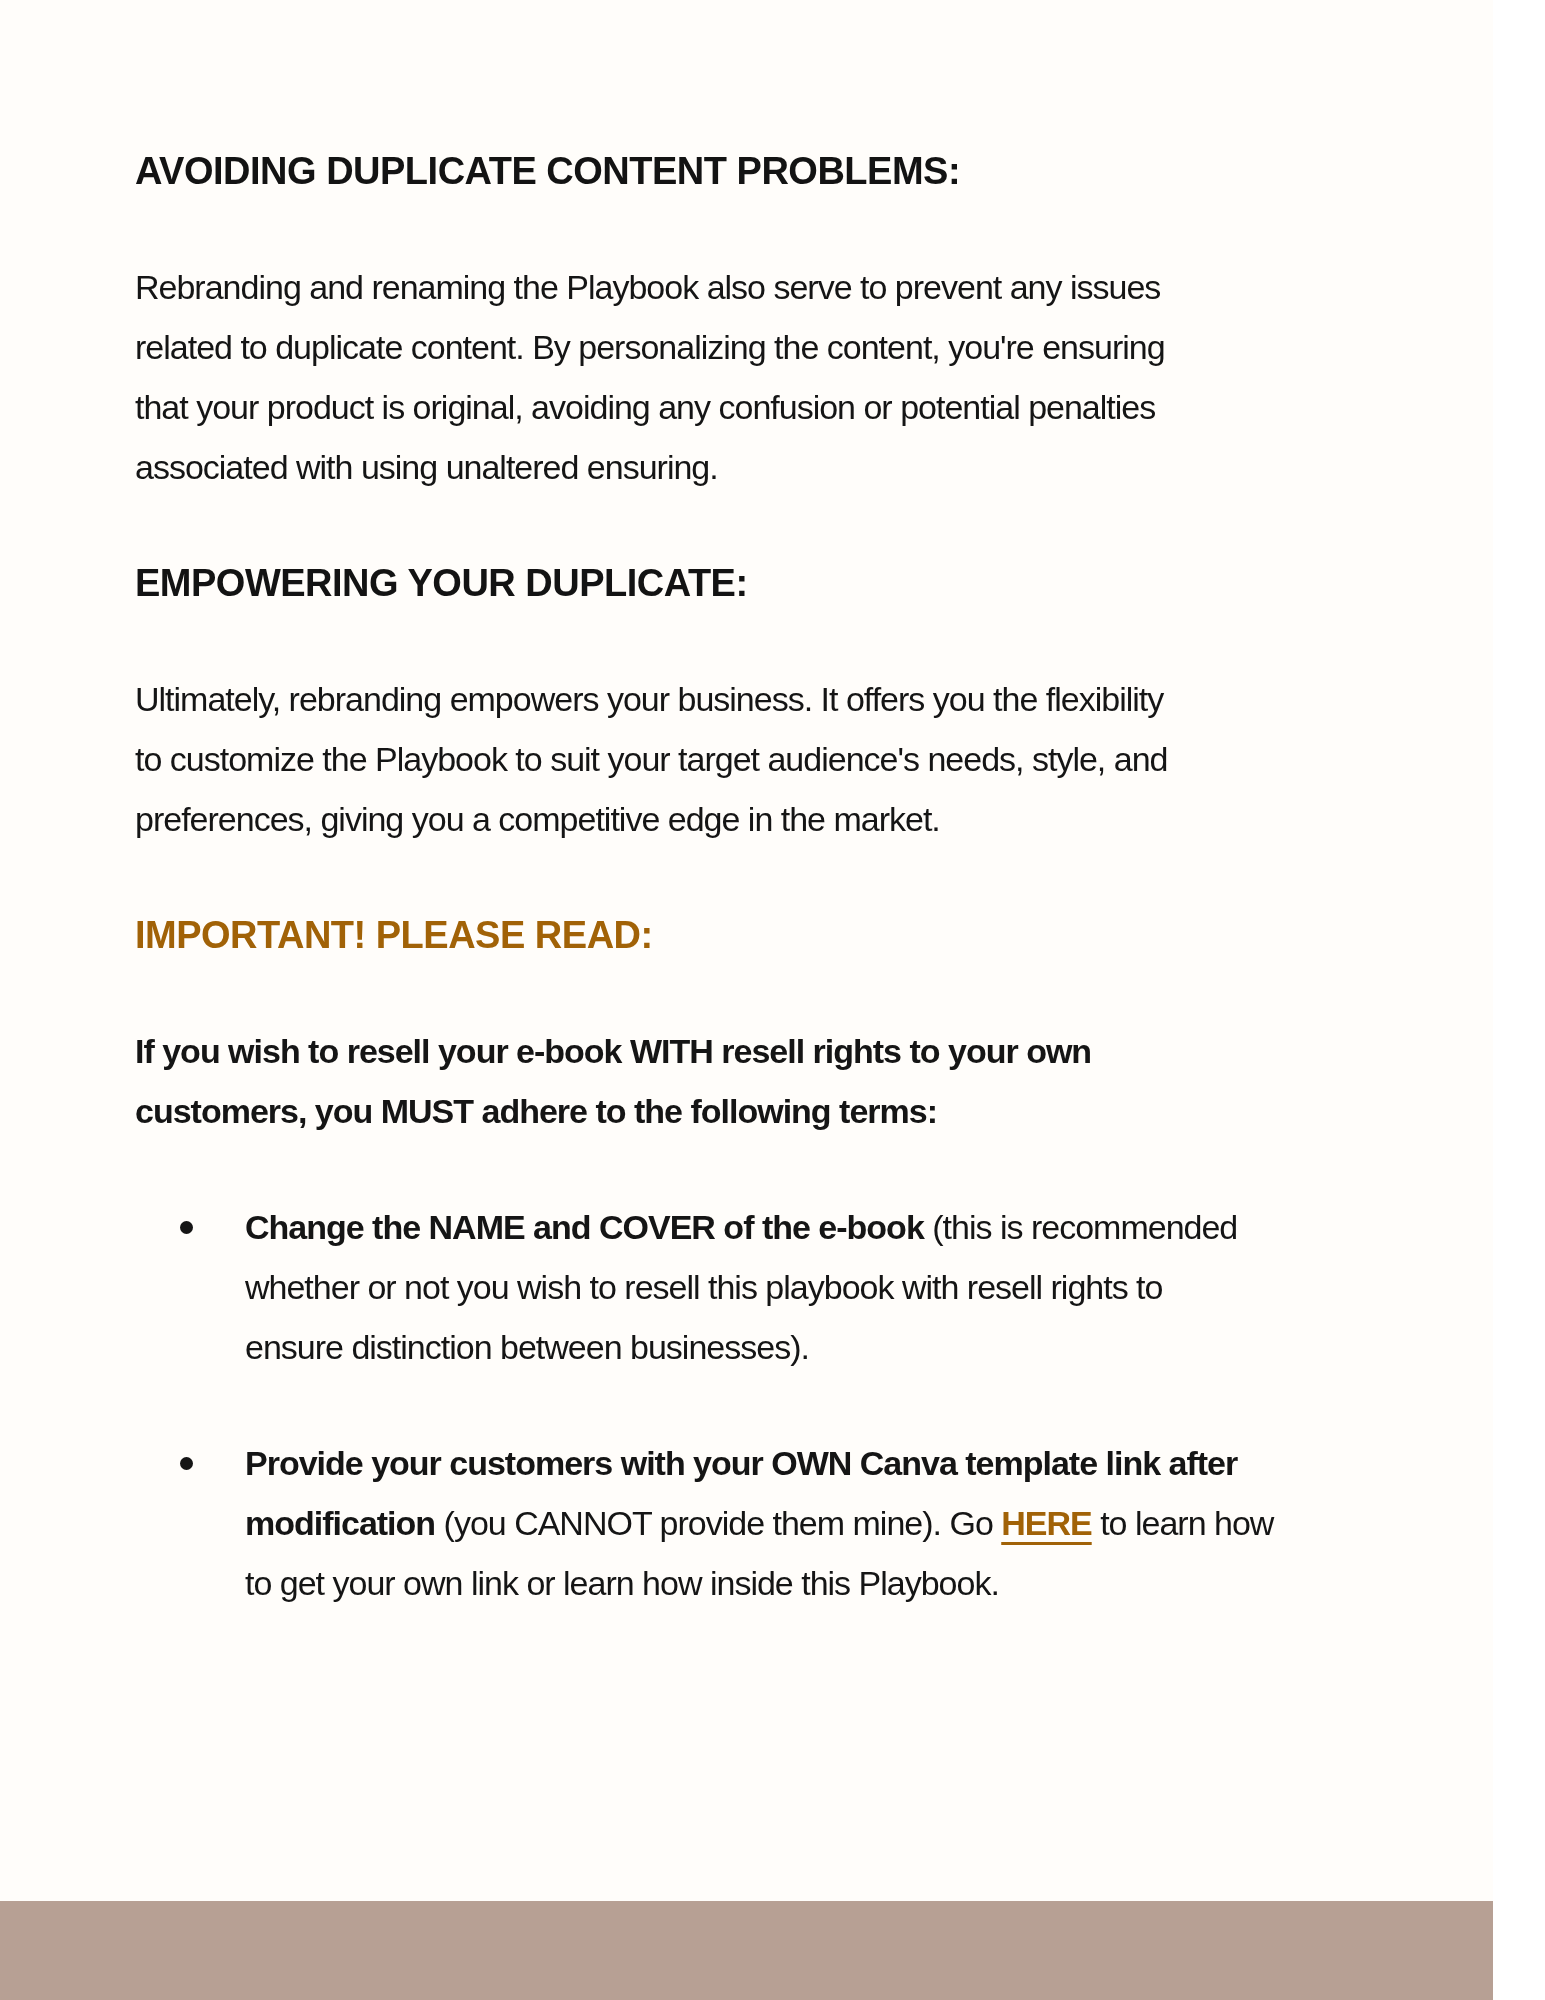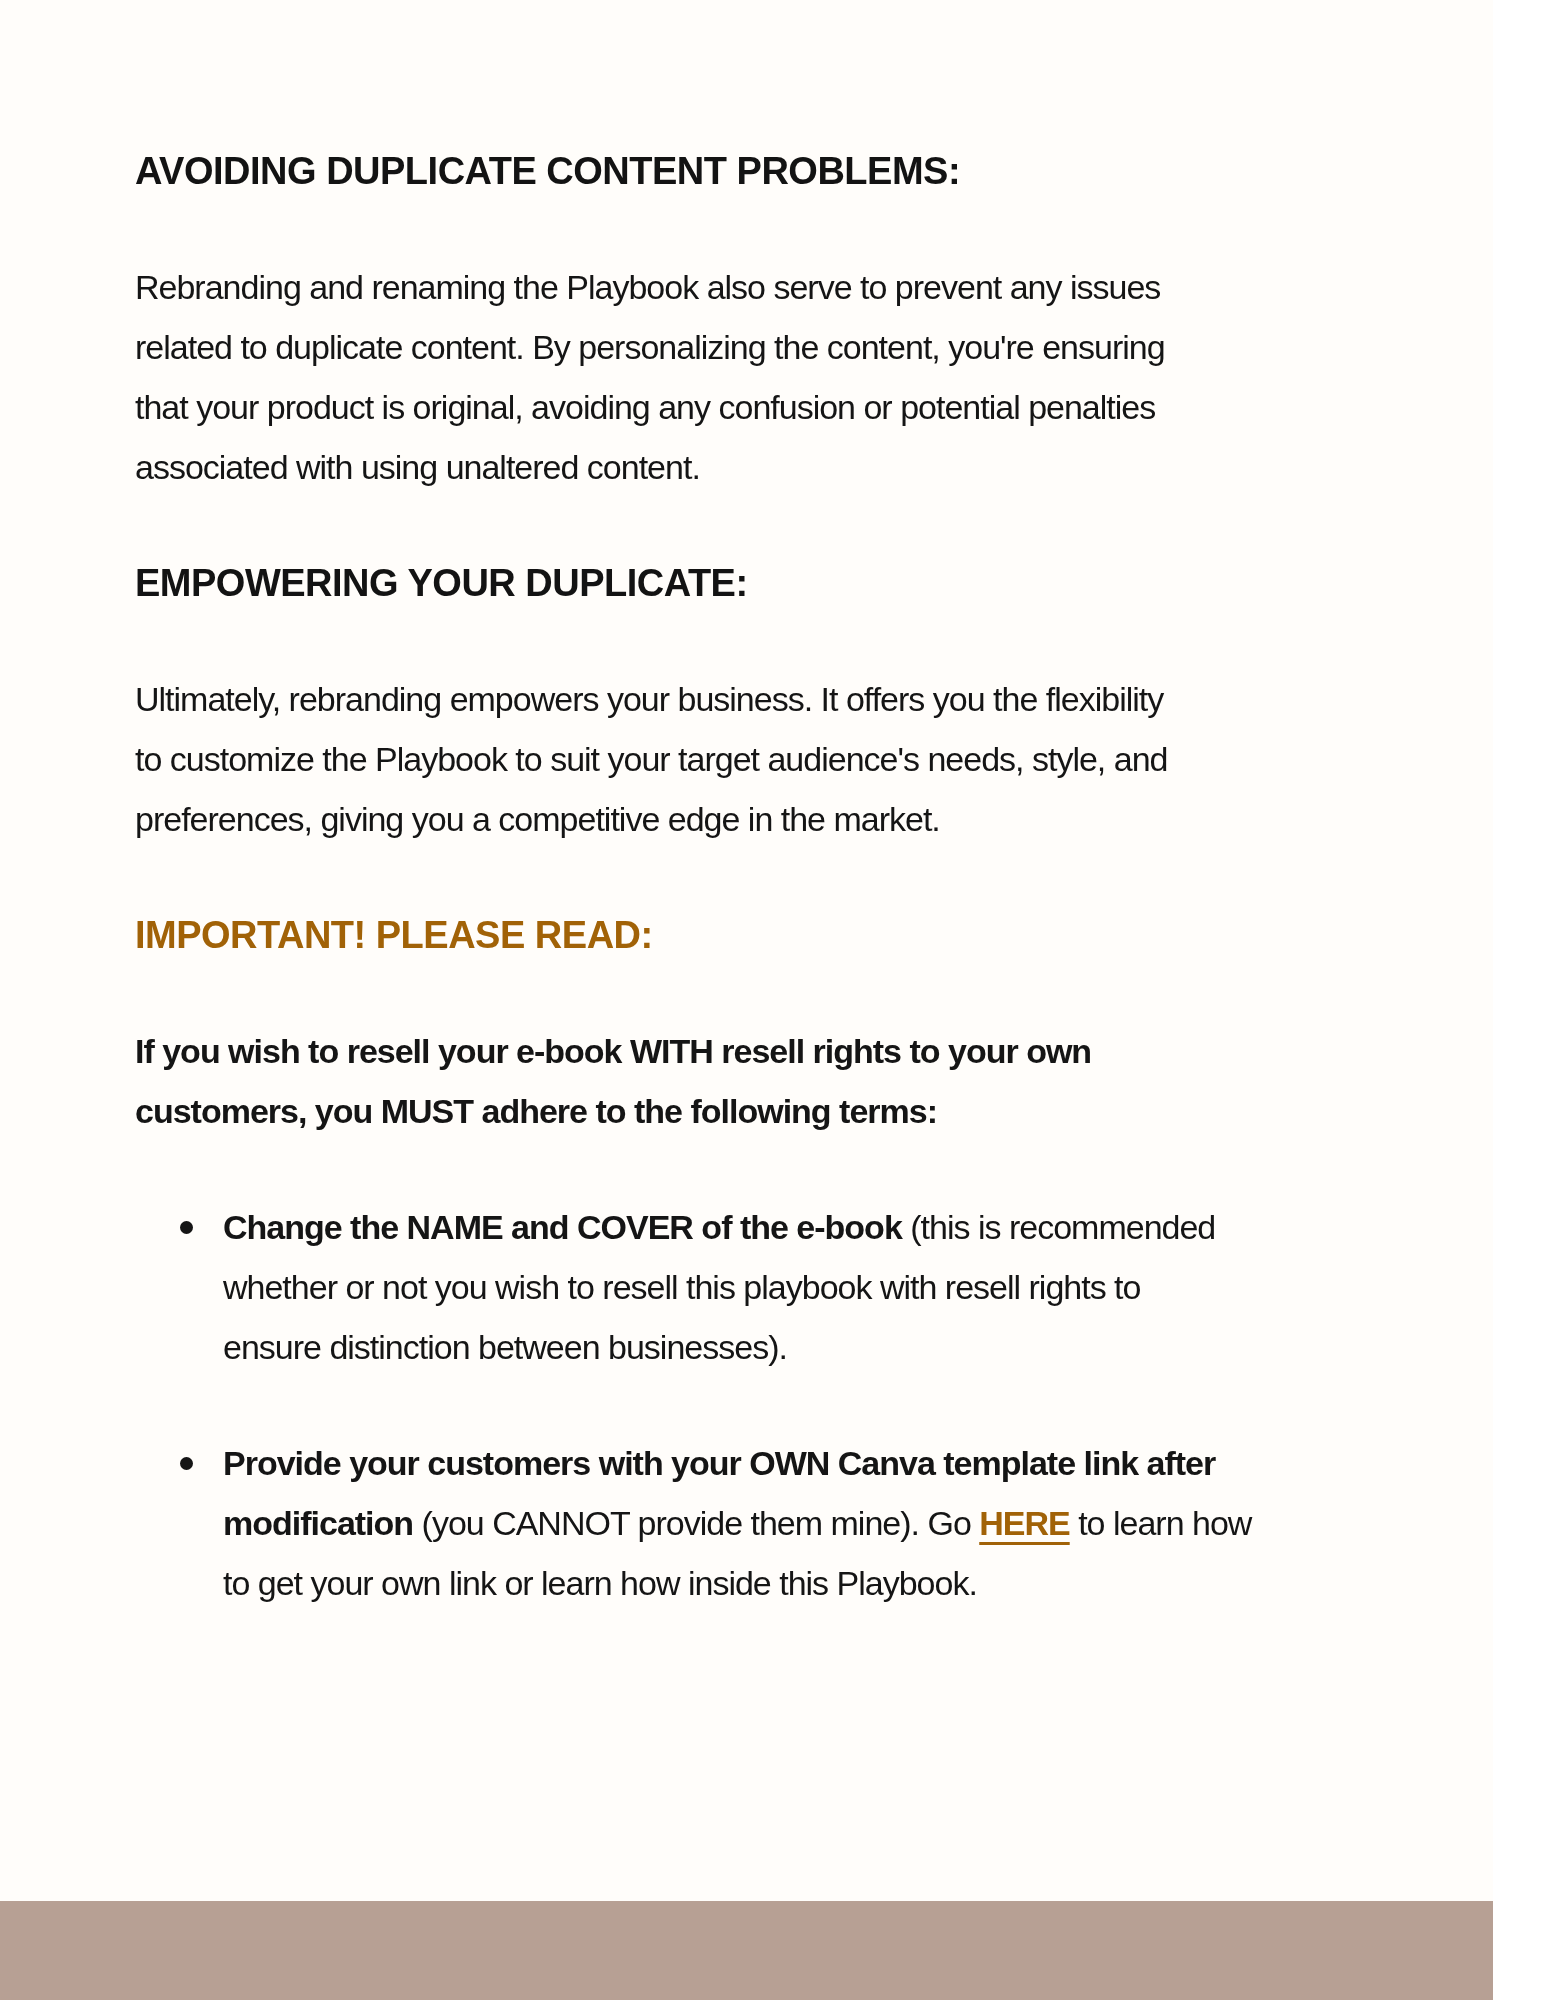--- a/index.html
+++ b/index.html
@@ -46,21 +46,21 @@
   }
   .bullet-dot {
     flex: 0 0 auto;
     width: 13px;
     height: 13px;
     border-radius: 50%;
     background: #151515;
     margin-top: 24px;
     margin-right: 30px;
   }
-  .bullet-text { flex: 1 1 auto; }
+  .bullet-text { flex: 1 1 auto; margin-left: 22px; }
   .link-here {
     color: #a16207;
     font-weight: 700;
     text-decoration: underline;
     text-decoration-thickness: 3px;
     text-underline-offset: 7px;
     cursor: pointer;
   }
   .footer-bar {
     position: absolute;
@@ -78,21 +78,21 @@
   <div class="doc">
 
     <div class="block heading">
       <div class="line">AVOIDING DUPLICATE CONTENT PROBLEMS:</div>
     </div>
 
     <div class="block">
       <div class="line">Rebranding and renaming the Playbook also serve to prevent any issues</div>
       <div class="line">related to duplicate content. By personalizing the content, you're ensuring</div>
       <div class="line">that your product is original, avoiding any confusion or potential penalties</div>
-      <div class="line">associated with using unaltered content.</div>
+      <div class="line">associated with using unaltered ensuring.</div>
     </div>
 
     <div class="block heading">
       <div class="line">EMPOWERING YOUR DUPLICATE:</div>
     </div>
 
     <div class="block">
       <div class="line">Ultimately, rebranding empowers your business. It offers you the flexibility</div>
       <div class="line">to customize the Playbook to suit your target audience's needs, style, and</div>
       <div class="line">preferences, giving you a competitive edge in the market.</div>

